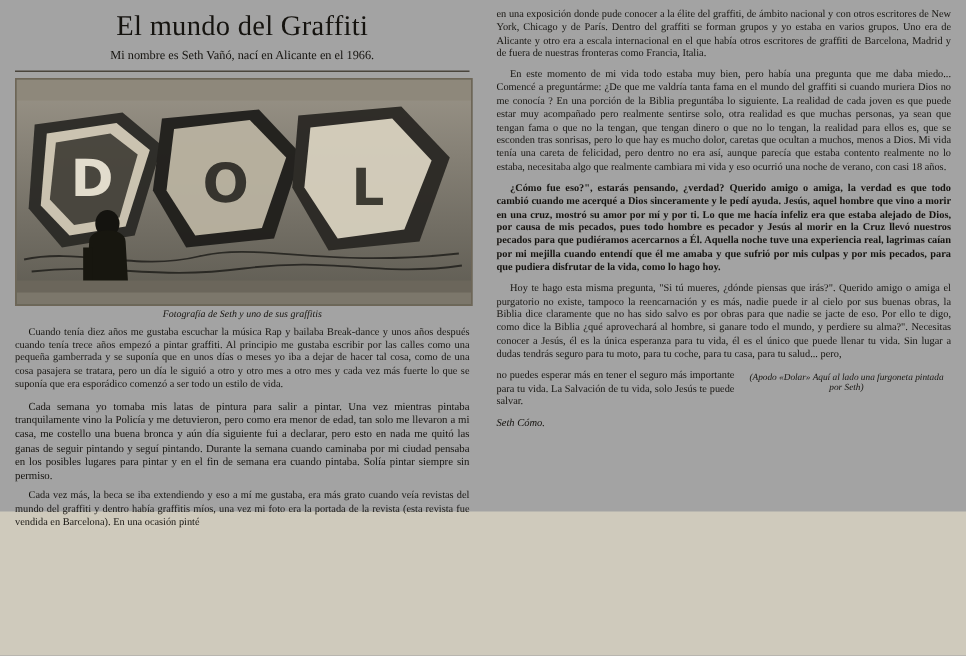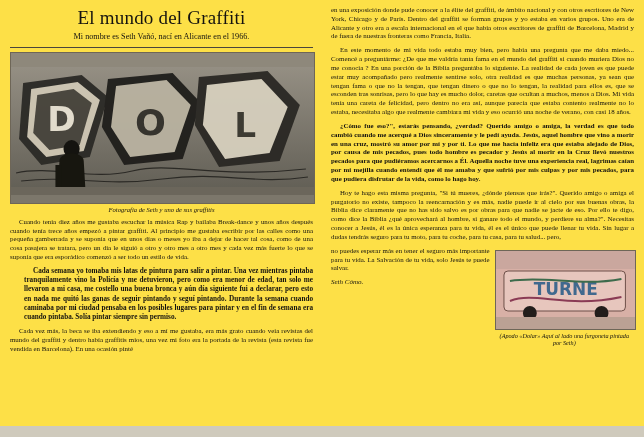--- a/index.html
+++ b/index.html
@@ -5,22 +5,22 @@
   html,body{margin:0;padding:0;}
   body{
     width:644px;height:437px;
     background:#cfcabc;
     font-family:"Liberation Serif", serif;
     color:#15130f;
     overflow:hidden;
   }
   .page{
     position:relative;
-    width:644px;height:426px;
-    background:#fde047;
+    width:644px;height:341px;
+    background:#a3a3a3;
     box-sizing:border-box;
     padding:6px 10px 4px 10px;
   }
   .cols{
     display:flex;
     gap:14px;
     height:100%;
   }
   .col{
     width:50%;
@@ -68,21 +68,21 @@
 
   p{
     margin:0 0 5px 0;
     font-size:6.9px;
     line-height:1.28;
     text-align:justify;
     text-indent:9px;
     hyphens:auto;
   }
   p.noind{text-indent:0;}
-  p.bold{font-weight:bold;margin-left:14px;}
+  p.bold{font-weight:normal;}
   p.bigger{font-size:7.2px;}
 
   .sig{
     text-align:left;
     font-size:7px;
     font-style:italic;
     margin-top:2px;
   }
   .quote-q{
     font-weight:bold;
@@ -171,37 +171,20 @@
       <p>Cada vez más, la beca se iba extendiendo y eso a mí me gustaba, era más grato cuando veía revistas del mundo del graffiti y dentro había graffitis míos, una vez mi foto era la portada de la revista (esta revista fue vendida en Barcelona). En una ocasión pinté</p>
     </div>
 
     <div class="col col-right clearfix">
       <p class="noind">en una exposición donde pude conocer a la élite del graffiti, de ámbito nacional y con otros escritores de New York, Chicago y de París. Dentro del graffiti se forman grupos y yo estaba en varios grupos. Uno era de Alicante y otro era a escala internacional en el que había otros escritores de graffiti de Barcelona, Madrid y de fuera de nuestras fronteras como Francia, Italia.</p>
       <p>En este momento de mi vida todo estaba muy bien, pero había una pregunta que me daba miedo... Comencé a preguntárme: ¿De que me valdría tanta fama en el mundo del graffiti si cuando muriera Dios no me conocía ? En una porción de la Biblia preguntába lo siguiente. La realidad de cada joven es que puede estar muy acompañado pero realmente sentirse solo, otra realidad es que muchas personas, ya sean que tengan fama o que no la tengan, que tengan dinero o que no lo tengan, la realidad para ellos es, que se esconden tras sonrisas, pero lo que hay es mucho dolor, caretas que ocultan a muchos, menos a Dios. Mi vida tenía una careta de felicidad, pero dentro no era así, aunque parecía que estaba contento realmente no lo estaba, necesitaba algo que realmente cambiara mi vida y eso ocurrió una noche de verano, con casi 18 años.</p>
       <p class="quote-q">¿Cómo fue eso?", estarás pensando, ¿verdad? Querido amigo o amiga, la verdad es que todo cambió cuando me acerqué a Dios sinceramente y le pedí ayuda. Jesús, aquel hombre que vino a morir en una cruz, mostró su amor por mí y por ti. Lo que me hacía infeliz era que estaba alejado de Dios, por causa de mis pecados, pues todo hombre es pecador y Jesús al morir en la Cruz llevó nuestros pecados para que pudiéramos acercarnos a Él. Aquella noche tuve una experiencia real, lagrimas caían por mi mejilla cuando entendí que él me amaba y que sufrió por mis culpas y por mis pecados, para que pudiera disfrutar de la vida, como lo hago hoy.</p>
       <p>Hoy te hago esta misma pregunta, "Si tú mueres, ¿dónde piensas que irás?". Querido amigo o amiga el purgatorio no existe, tampoco la reencarnación y es más, nadie puede ir al cielo por sus buenas obras, la Biblia dice claramente que no has sido salvo es por obras para que nadie se jacte de eso. Por ello te digo, como dice la Biblia ¿qué aprovechará al hombre, si ganare todo el mundo, y perdiere su alma?". Necesitas conocer a Jesús, él es la única esperanza para tu vida, él es el único que puede llenar tu vida. Sin lugar a dudas tendrás seguro para tu moto, para tu coche, para tu casa, para tu salud... pero,</p>
 
       <div class="right-float">
-        <div class="photo2">
-          <svg viewBox="0 0 140 78" preserveAspectRatio="none">
-            <rect x="0" y="0" width="140" height="78" fill="#d8b0a6"></rect>
-            <rect x="0" y="0" width="140" height="18" fill="#caa79e"></rect>
-
-            <rect x="8" y="20" width="122" height="40" rx="4" fill="#e7c6bd"></rect>
-            <rect x="8" y="20" width="122" height="40" rx="4" fill="none" stroke="#6d4f48" stroke-width="1"></rect>
-
-            <text x="70" y="44" font-family="DejaVu Sans" font-size="17" font-weight="bold" fill="#2f5f8a" text-anchor="middle" opacity="0.9">TURNE</text>
-            <path d="M14 50 C40 40, 70 58, 126 46" stroke="#8a3b55" stroke-width="2" fill="none"></path>
-            <path d="M14 30 C48 24, 84 36, 126 28" stroke="#3d6b4c" stroke-width="2" fill="none"></path>
-
-            <circle cx="34" cy="62" r="7" fill="#221d1b"></circle>
-            <circle cx="106" cy="62" r="7" fill="#221d1b"></circle>
-            <rect x="0" y="66" width="140" height="12" fill="#bba194"></rect>
-          </svg>
-        </div>
         <div class="cap2">(Apodo «Dolar» Aquí al lado una furgoneta pintada por Seth)</div>
       </div>
 
       <p class="noind">no puedes esperar más en tener el seguro más importante para tu vida. La Salvación de tu vida, solo Jesús te puede salvar.</p>
       <div class="sig">Seth Cómo.</div>
     </div>
 
   </div>
 </div>
 

